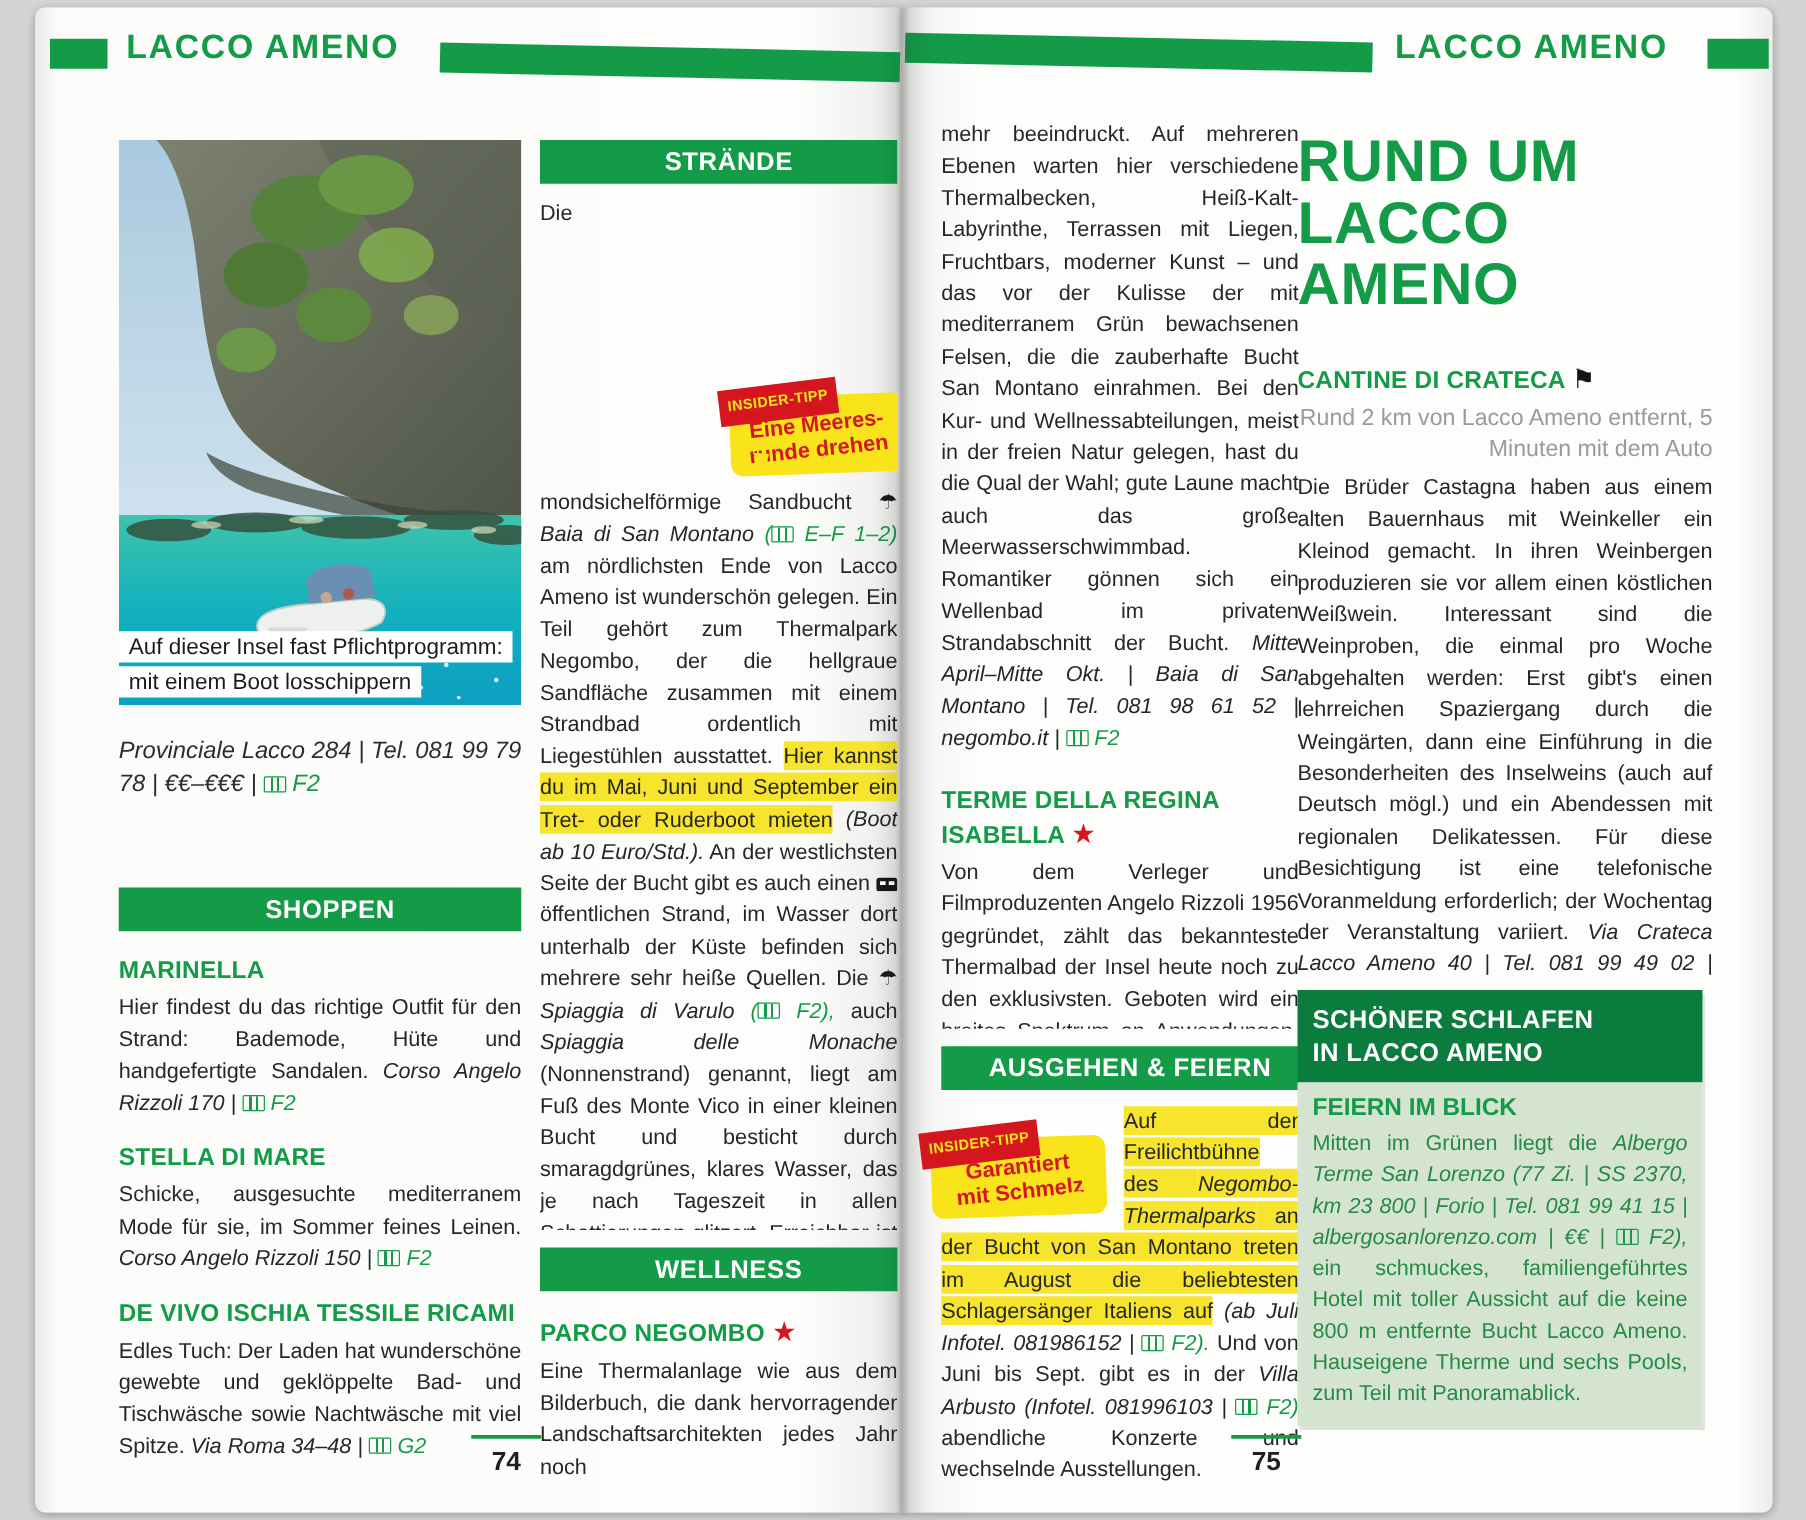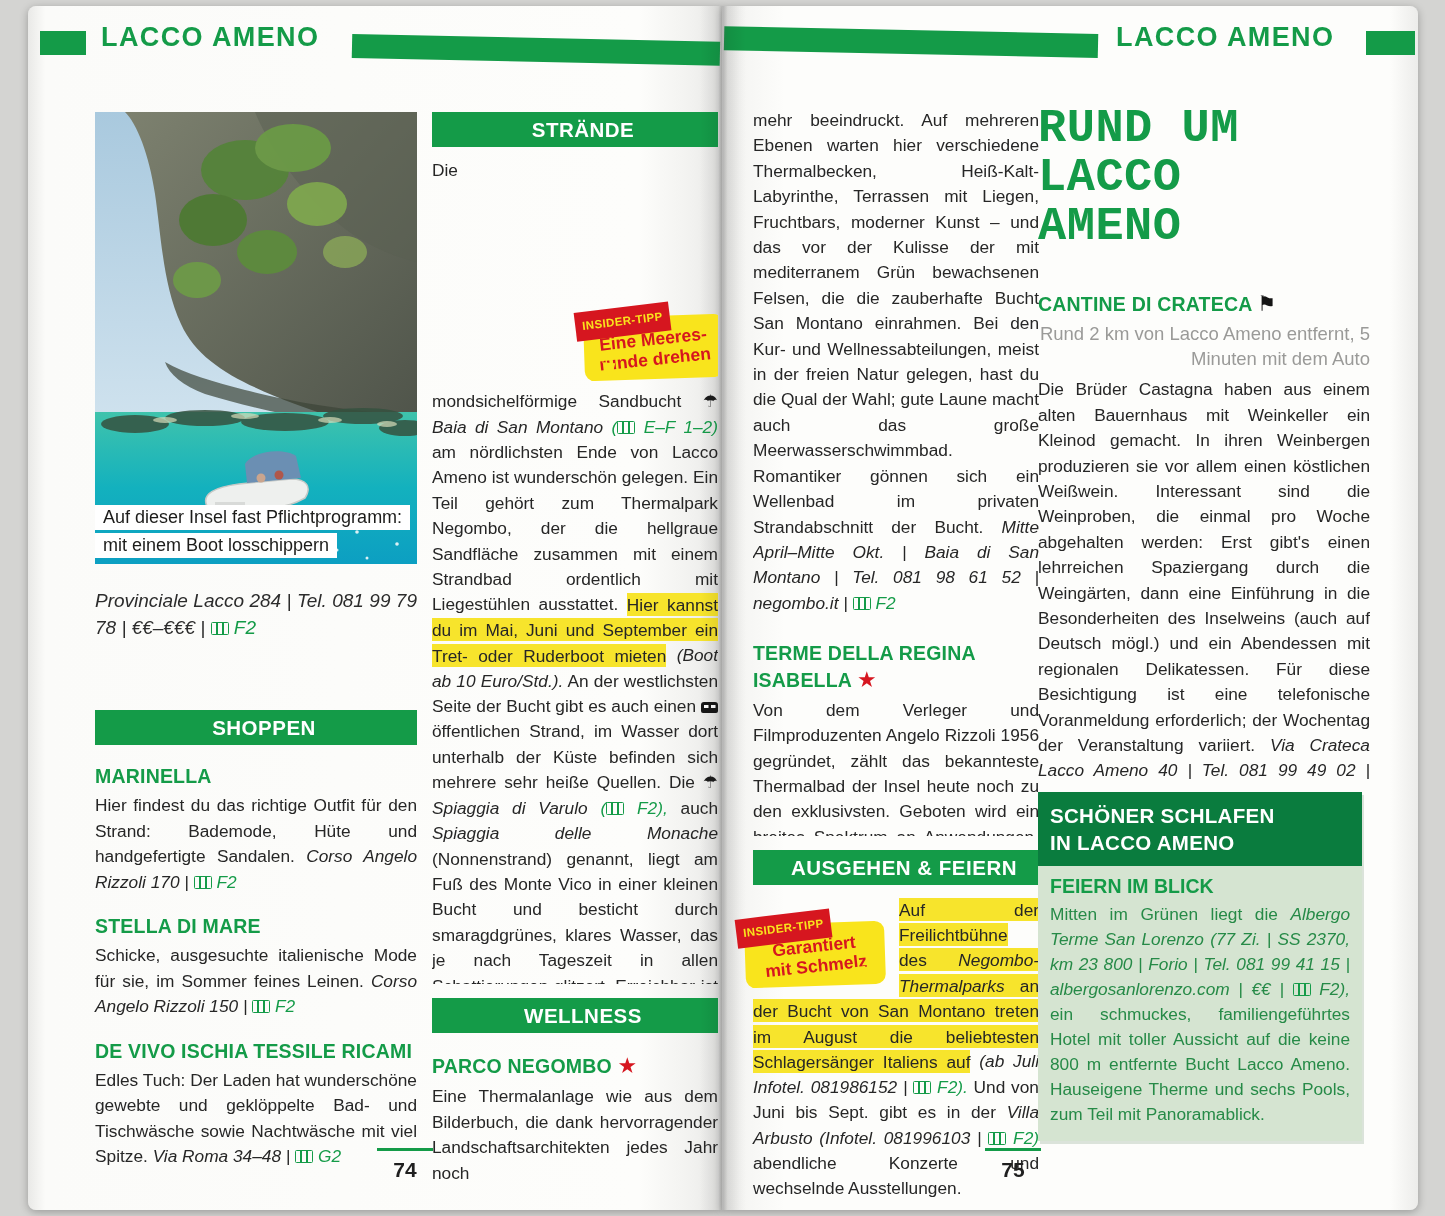--- a/index.html
+++ b/index.html
@@ -16,21 +16,21 @@
   .spine{position:absolute;left:700px;top:6px;width:46px;height:1204px;pointer-events:none;
     background:linear-gradient(90deg,rgba(0,0,0,0) 0,rgba(0,0,0,.08) 40%,rgba(70,70,70,.30) 50%,rgba(0,0,0,.08) 60%,rgba(0,0,0,0) 100%);}
   
   .h-sq{position:absolute;background:#149b48;height:24px;}
   .h-title{position:absolute;top:22px;font-size:27px;font-weight:800;color:#149b48;letter-spacing:1.4px;white-space:nowrap;}
   .h-bar{position:absolute;top:34px;height:24px;background:#149b48;}
   
   .col{position:absolute;}
   .col1{left:95px;top:112px;width:322px;height:1044px;}
   .col2{left:432px;top:112px;width:286px;height:1044px;}
-  .col3{left:753px;top:108px;width:286px;height:1048px;}
+  .col3{left:753px;top:95px;width:286px;height:1048px;}
   .col4{left:1038px;top:104px;width:332px;height:1052px;}
   
   .secbar{background:#149b48;color:#fff;font-weight:700;font-size:20.5px;letter-spacing:.5px;padding:6px 10px 5px 26px;text-align:center;}
   .body-p{font-size:17.3px;line-height:25.4px;text-align:justify;margin:0;hyphens:auto;}
   .entry{margin-top:19px;}
   .entry-title{color:#149b48;font-weight:700;font-size:19.5px;line-height:1.25;margin:0 0 5px;letter-spacing:.2px;}
   .i{font-style:italic;}
   .g{color:#149b48;}
   .hl{background:#f7e42c;padding:1.5px 0;box-decoration-break:clone;-webkit-box-decoration-break:clone;}
   .star{color:#d6161f;font-size:112%;font-style:normal;}
@@ -60,21 +60,21 @@
   .shoppen-block{position:absolute;left:0;right:0;top:598px;}
   
   .straende-wrap{max-height:872px;overflow:hidden;}
   .straende-wrap .body-p{margin-top:11px;}
   .abs-wellness{position:absolute;left:0;right:0;top:886px;}
   .col3-top{max-height:728px;overflow:hidden;}
   .abs-ausgehen{position:absolute;left:0;right:0;top:742px;}
   .abs-ausgehen .body-p{margin-top:12px;}
   
   .col4-top{max-height:682px;overflow:hidden;}
-  .h1{color:#149b48;font-size:47px;line-height:49px;font-weight:800;letter-spacing:.5px;margin:0;white-space:pre-line;font-family:Liberation Mono, monospace;}
+  .h1{color:#149b48;font-size:47px;line-height:49px;font-weight:800;letter-spacing:.5px;margin:0;white-space:pre-line;}
   .cantine{margin-top:40px;}
   .lead{color:#9a9a98;font-size:18.5px;line-height:24.5px;margin:3px 0 6px;text-align:right;}
   .sleepbox{position:absolute;left:0;width:324px;top:688px;box-shadow:2px 3px 0 rgba(120,150,120,.25);}
   .sleepbox-hdr{background:#0a7c3e;color:#fff;font-size:20.5px;font-weight:700;line-height:1.34;letter-spacing:.3px;
     padding:10px 12px 9px;white-space:pre-line;}
   .sleepbox-body{background:#d5e4d1;padding:9px 12px 14px;}
   .sleepbox-sub{color:#149b48;font-size:19.5px;font-weight:700;margin:0 0 4px;}
   .sleepbox-p{font-size:17.3px;line-height:25px;text-align:justify;color:#268a47;margin:0;}
   
   .pgnum{position:absolute;top:1148px;width:72px;text-align:center;font-size:21px;font-weight:700;color:#1f1f1f;}
@@ -166,21 +166,21 @@
     <p class="contact"><span class="i">Provinciale Lacco 284 | Tel. 081 99 79 78 | €€–€€€ | </span><span class="icon-map"></span><span class="i g"> F2</span></p>
 
     <div class="shoppen-block">
       <div class="secbar">SHOPPEN</div>
       <div class="entry">
         <h3 class="entry-title"><span>MARINELLA</span></h3>
         <p class="body-p"><span>Hier findest du das richtige Outfit für den Strand: Bademode, Hüte und handgefertigte Sandalen. </span><span class="i">Corso Angelo Rizzoli 170 | </span><span class="icon-map"></span><span class="i g"> F2</span></p>
       </div>
       <div class="entry">
         <h3 class="entry-title"><span>STELLA DI MARE</span></h3>
-        <p class="body-p"><span>Schicke, ausgesuchte italienische Mode für sie, im Sommer feines Leinen. </span><span class="i">Corso Angelo Rizzoli 150 | </span><span class="icon-map"></span><span class="i g"> F2</span></p>
+        <p class="body-p"><span>Schicke, ausgesuchte mediterranem Mode für sie, im Sommer feines Leinen. </span><span class="i">Corso Angelo Rizzoli 150 | </span><span class="icon-map"></span><span class="i g"> F2</span></p>
       </div>
       <div class="entry">
         <h3 class="entry-title"><span>DE VIVO ISCHIA TESSILE RICAMI</span></h3>
         <p class="body-p"><span>Edles Tuch: Der Laden hat wunderschöne gewebte und geklöppelte Bad- und Tischwäsche sowie Nachtwäsche mit viel Spitze. </span><span class="i">Via Roma 34–48 | </span><span class="icon-map"></span><span class="i g"> G2</span></p>
       </div>
     </div>
   </div>
 
   <div class="col col2">
     <div class="straende-wrap">

